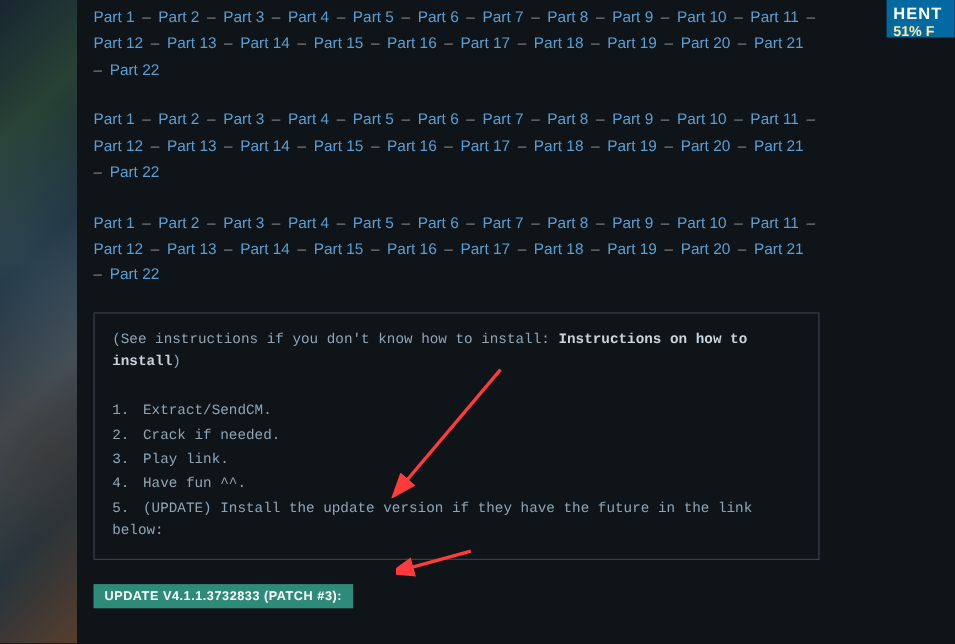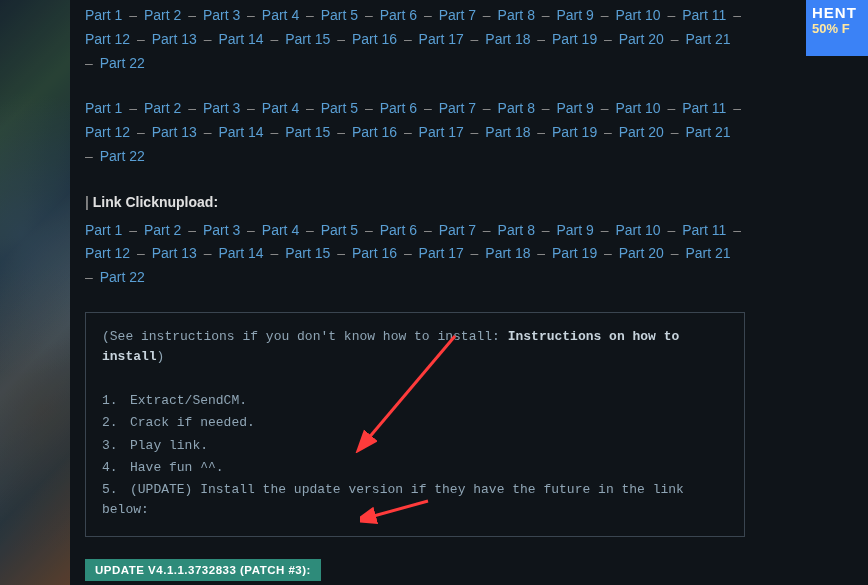--- a/index.html
+++ b/index.html
@@ -27,22 +27,22 @@
   position: absolute;
   inset: 0;
   background: radial-gradient(circle at 30% 40%, rgba(100,130,150,0.3), transparent 40%),
               radial-gradient(circle at 60% 70%, rgba(80,60,40,0.4), transparent 35%);
 }
 .ad-box {
   position: absolute;
   right: 0;
   top: 0;
   width: 62px;
-  height: 56px;
-  background: #3b82f6;
+  height: 34px;
+  background: #0369a1;
   color: #fff;
   font-weight: bold;
   font-size: 12px;
   padding: 4px 6px;
   overflow: hidden;
 }
 .ad-line1 { font-size: 15px; letter-spacing: 1px; }
 .ad-line2 { font-size: 13px; color: #ffe8a0; }
 .main {
   position: absolute;
@@ -103,33 +103,32 @@
   pointer-events: none;
 }
 </style>
 </head>
 <body>
 
 <div class="bg-image"></div>
 
 <div class="ad-box">
   <div class="ad-line1">HENT</div>
-  <div class="ad-line2">50% F</div>
+  <div class="ad-line2">51% F</div>
 </div>
 
 <div class="main">
   <div id="link-groups-container">
       <div class="link-group">
         <div class="part-links"><a href="#">Part 1</a><span class="sep"> – </span><a href="#">Part 2</a><span class="sep"> – </span><a href="#">Part 3</a><span class="sep"> – </span><a href="#">Part 4</a><span class="sep"> – </span><a href="#">Part 5</a><span class="sep"> – </span><a href="#">Part 6</a><span class="sep"> – </span><a href="#">Part 7</a><span class="sep"> – </span><a href="#">Part 8</a><span class="sep"> – </span><a href="#">Part 9</a><span class="sep"> – </span><a href="#">Part 10</a><span class="sep"> – </span><a href="#">Part 11</a><span class="sep"> – </span><a href="#">Part 12</a><span class="sep"> – </span><a href="#">Part 13</a><span class="sep"> – </span><a href="#">Part 14</a><span class="sep"> – </span><a href="#">Part 15</a><span class="sep"> – </span><a href="#">Part 16</a><span class="sep"> – </span><a href="#">Part 17</a><span class="sep"> – </span><a href="#">Part 18</a><span class="sep"> – </span><a href="#">Part 19</a><span class="sep"> – </span><a href="#">Part 20</a><span class="sep"> – </span><a href="#">Part 21</a><span class="sep"> – </span><a href="#">Part 22</a></div>
       </div>
       <div class="link-group">
         <div class="part-links"><a href="#">Part 1</a><span class="sep"> – </span><a href="#">Part 2</a><span class="sep"> – </span><a href="#">Part 3</a><span class="sep"> – </span><a href="#">Part 4</a><span class="sep"> – </span><a href="#">Part 5</a><span class="sep"> – </span><a href="#">Part 6</a><span class="sep"> – </span><a href="#">Part 7</a><span class="sep"> – </span><a href="#">Part 8</a><span class="sep"> – </span><a href="#">Part 9</a><span class="sep"> – </span><a href="#">Part 10</a><span class="sep"> – </span><a href="#">Part 11</a><span class="sep"> – </span><a href="#">Part 12</a><span class="sep"> – </span><a href="#">Part 13</a><span class="sep"> – </span><a href="#">Part 14</a><span class="sep"> – </span><a href="#">Part 15</a><span class="sep"> – </span><a href="#">Part 16</a><span class="sep"> – </span><a href="#">Part 17</a><span class="sep"> – </span><a href="#">Part 18</a><span class="sep"> – </span><a href="#">Part 19</a><span class="sep"> – </span><a href="#">Part 20</a><span class="sep"> – </span><a href="#">Part 21</a><span class="sep"> – </span><a href="#">Part 22</a></div>
       </div>
       <div class="link-group">
-        <div class="link-label">Link Clicknupload:</div>
         <div class="part-links"><a href="#">Part 1</a><span class="sep"> – </span><a href="#">Part 2</a><span class="sep"> – </span><a href="#">Part 3</a><span class="sep"> – </span><a href="#">Part 4</a><span class="sep"> – </span><a href="#">Part 5</a><span class="sep"> – </span><a href="#">Part 6</a><span class="sep"> – </span><a href="#">Part 7</a><span class="sep"> – </span><a href="#">Part 8</a><span class="sep"> – </span><a href="#">Part 9</a><span class="sep"> – </span><a href="#">Part 10</a><span class="sep"> – </span><a href="#">Part 11</a><span class="sep"> – </span><a href="#">Part 12</a><span class="sep"> – </span><a href="#">Part 13</a><span class="sep"> – </span><a href="#">Part 14</a><span class="sep"> – </span><a href="#">Part 15</a><span class="sep"> – </span><a href="#">Part 16</a><span class="sep"> – </span><a href="#">Part 17</a><span class="sep"> – </span><a href="#">Part 18</a><span class="sep"> – </span><a href="#">Part 19</a><span class="sep"> – </span><a href="#">Part 20</a><span class="sep"> – </span><a href="#">Part 21</a><span class="sep"> – </span><a href="#">Part 22</a></div>
       </div>
     </div>
 
   <div class="instr-box">
     <div class="instr-header">
       <span>(See instructions if you don't know how to install: </span><a href="#">Instructions on how to install</a><span>)</span>
     </div>
     <ol class="instr-list" id="instr-steps">
         <li>Extract/SendCM.</li>

